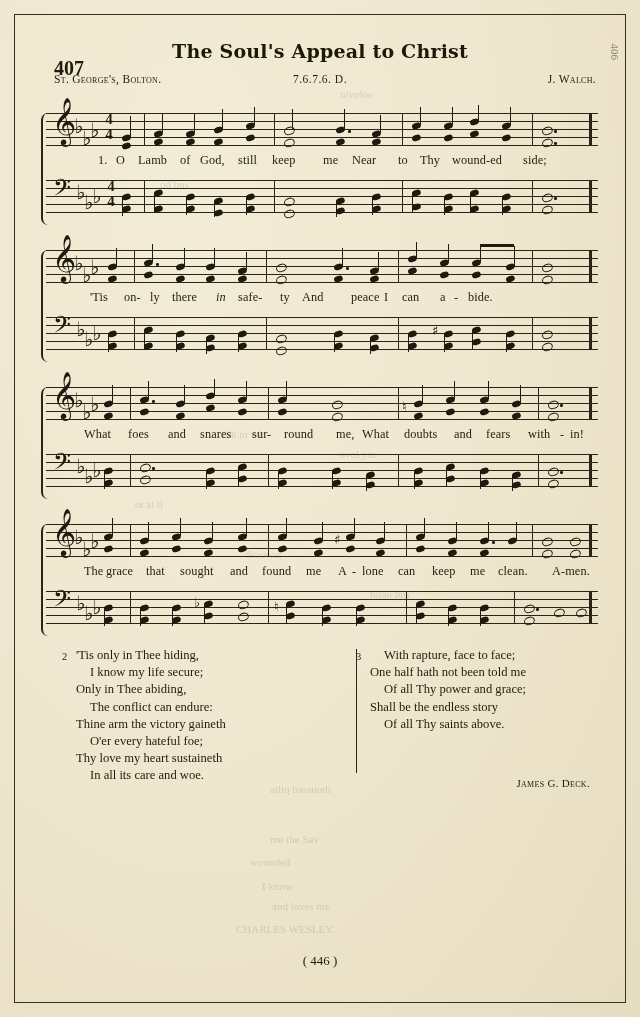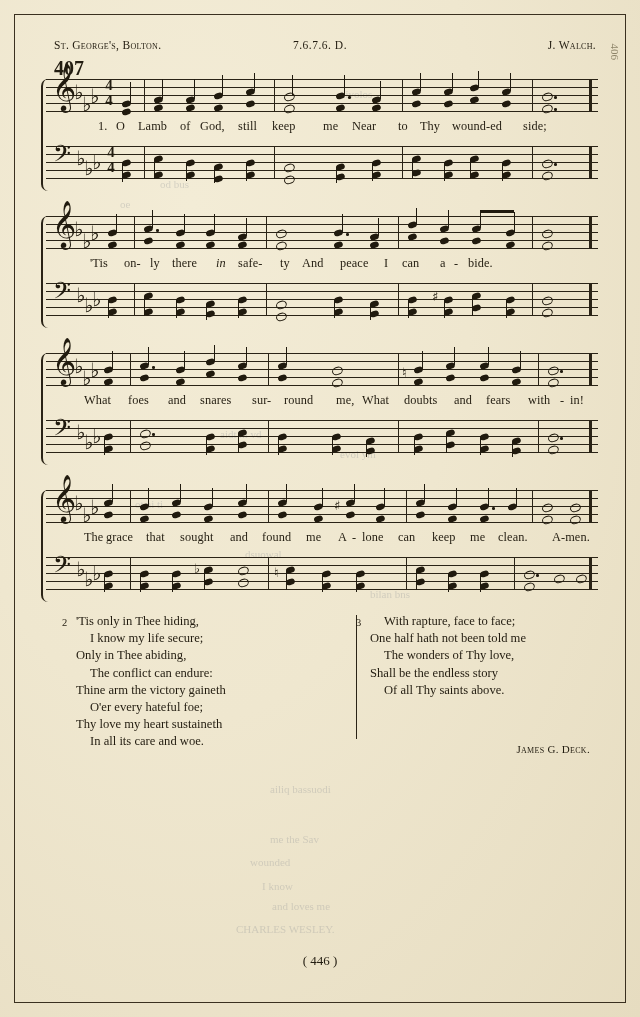--- a/index.html
+++ b/index.html
@@ -279,20 +279,21 @@
       <span class="ghost" style="left:205px;top:520px;">dsuowal</span>
       <span class="ghost" style="left:330px;top:560px;">bilan bns</span>
       <span class="ghost" style="left:230px;top:755px;">ailiq bassuodi</span>
       <span class="ghost" style="left:230px;top:805px;">me the Sav</span>
       <span class="ghost" style="left:210px;top:828px;">wounded</span>
       <span class="ghost" style="left:222px;top:852px;">I know</span>
       <span class="ghost" style="left:232px;top:872px;">and loves me</span>
       <span class="ghost" style="left:196px;top:895px;font-variant:small-caps;">CHARLES WESLEY.</span>
     </div>
 
+    <div class="hymn-title">The Soul's Appeal to Christ</div>
     <div class="hymn-number">407</div>
     <div class="side-number">406</div>
 
     <div class="meta-row">
       <span class="tune-name">St. George's, Bolton.</span>
       <span class="meter">7.6.7.6. D.</span>
       <span class="composer">J. Walch.</span>
     </div>
 
     <div class="system">
@@ -505,21 +506,21 @@
 
       <div class="lyric-line">
         <span style="left:50px;">'Tis</span>
         <span style="left:84px;">on-</span>
         <span style="left:110px;">ly</span>
         <span style="left:132px;">there</span>
         <span style="left:176px;font-style:italic;">in</span>
         <span style="left:198px;">safe-</span>
         <span style="left:240px;">ty</span>
         <span style="left:262px;">And</span>
-        <span style="left:300px;">peace</span>
+        <span style="left:311px;">peace</span>
         <span style="left:344px;">I</span>
         <span style="left:362px;">can</span>
         <span style="left:400px;">a</span>
         <span style="left:414px;">-</span>
         <span style="left:428px;">bide.</span>
       </div>
 
       <div class="stave-block">
         <div class="stave-lines">
             <i></i>
@@ -863,21 +864,21 @@
         <div>Thine arm the victory gaineth</div>
         <div class="indent">O'er every hateful foe;</div>
         <div>Thy love my heart sustaineth</div>
         <div class="indent">In all its care and woe.</div>
       </div>
 
       <div class="verse right">
         <span class="num">3</span>
         <div class="indent">With rapture, face to face;</div>
         <div>One half hath not been told me</div>
-        <div class="indent">The wonders of Thy love,</div>
+        <div class="indent">Of all Thy power and grace;</div>
         <div>Shall be the endless story</div>
         <div class="indent">Of all Thy saints above.</div>
       </div>
 
       <div class="author">James G. Deck.</div>
     </div>
 
     <div class="page-num">( 446 )</div>
   </div>
 </div>

